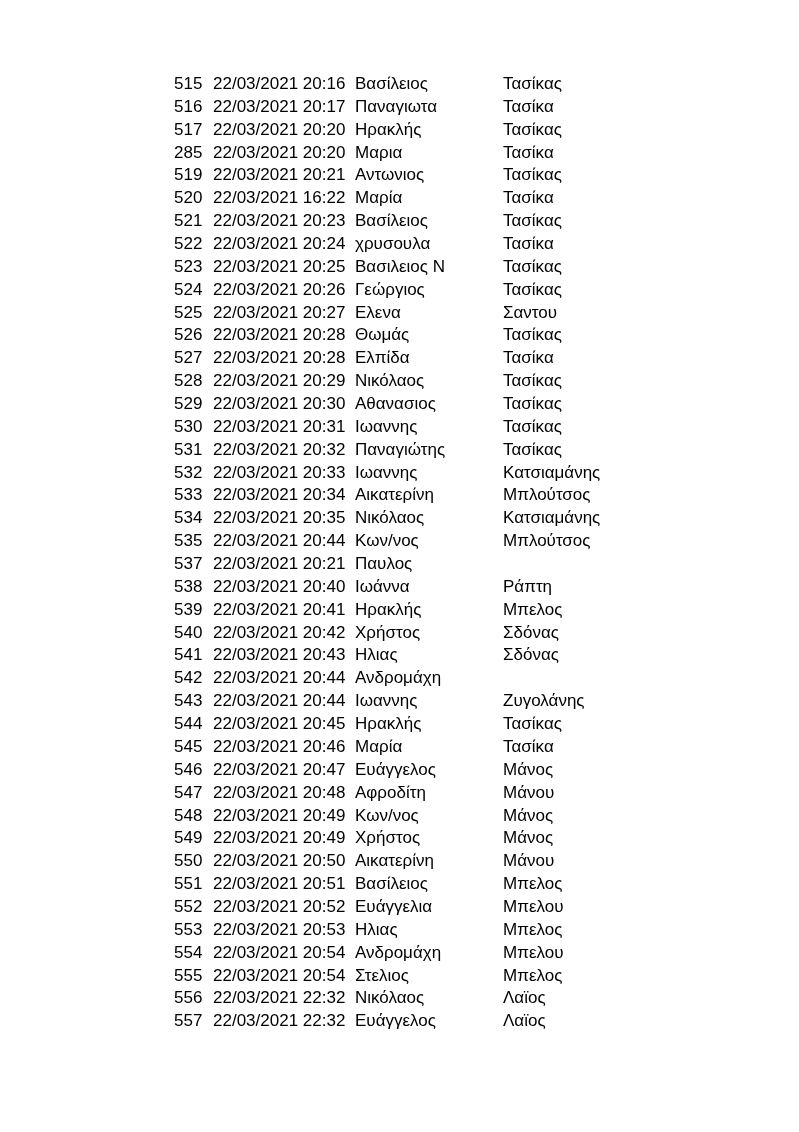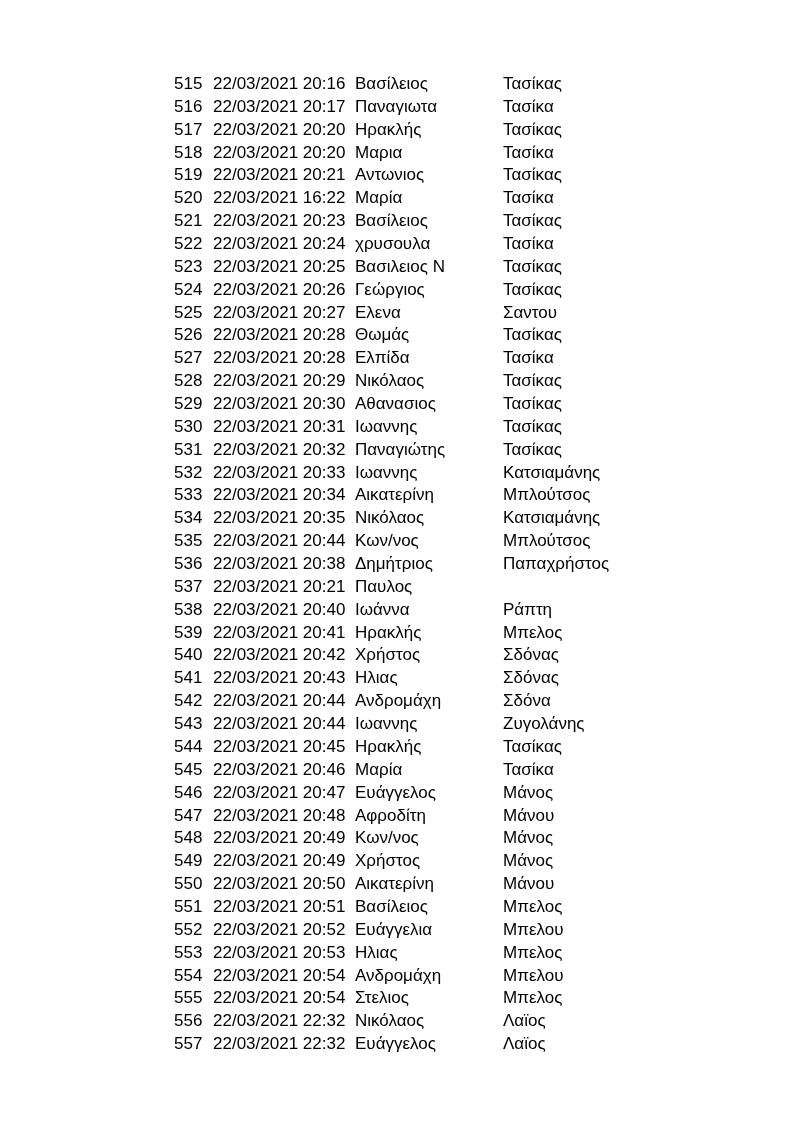--- a/index.html
+++ b/index.html
@@ -45,21 +45,21 @@
         <span class="cell">Παναγιωτα</span>
         <span class="cell">Τασίκα</span>
       </div>
       <div class="row">
         <span class="cell">517</span>
         <span class="cell"><span class="cell">22/03/2021</span> <span class="cell">20:20</span></span>
         <span class="cell">Ηρακλής</span>
         <span class="cell">Τασίκας</span>
       </div>
       <div class="row">
-        <span class="cell">518</span>
+        <span class="cell">285</span>
         <span class="cell"><span class="cell">22/03/2021</span> <span class="cell">20:20</span></span>
         <span class="cell">Μαρια</span>
         <span class="cell">Τασίκα</span>
       </div>
       <div class="row">
         <span class="cell">519</span>
         <span class="cell"><span class="cell">22/03/2021</span> <span class="cell">20:21</span></span>
         <span class="cell">Αντωνιος</span>
         <span class="cell">Τασίκας</span>
       </div>
@@ -153,26 +153,20 @@
         <span class="cell">Νικόλαος</span>
         <span class="cell">Κατσιαμάνης</span>
       </div>
       <div class="row">
         <span class="cell">535</span>
         <span class="cell"><span class="cell">22/03/2021</span> <span class="cell">20:44</span></span>
         <span class="cell">Κων/νος</span>
         <span class="cell">Μπλούτσος</span>
       </div>
       <div class="row">
-        <span class="cell">536</span>
-        <span class="cell"><span class="cell">22/03/2021</span> <span class="cell">20:38</span></span>
-        <span class="cell">Δημήτριος</span>
-        <span class="cell">Παπαχρήστος</span>
-      </div>
-      <div class="row">
         <span class="cell">537</span>
         <span class="cell"><span class="cell">22/03/2021</span> <span class="cell">20:21</span></span>
         <span class="cell">Παυλος</span>
       </div>
       <div class="row">
         <span class="cell">538</span>
         <span class="cell"><span class="cell">22/03/2021</span> <span class="cell">20:40</span></span>
         <span class="cell">Ιωάννα</span>
         <span class="cell">Ράπτη</span>
       </div>
@@ -191,21 +185,20 @@
       <div class="row">
         <span class="cell">541</span>
         <span class="cell"><span class="cell">22/03/2021</span> <span class="cell">20:43</span></span>
         <span class="cell">Ηλιας</span>
         <span class="cell">Σδόνας</span>
       </div>
       <div class="row">
         <span class="cell">542</span>
         <span class="cell"><span class="cell">22/03/2021</span> <span class="cell">20:44</span></span>
         <span class="cell">Ανδρομάχη</span>
-        <span class="cell">Σδόνα</span>
       </div>
       <div class="row">
         <span class="cell">543</span>
         <span class="cell"><span class="cell">22/03/2021</span> <span class="cell">20:44</span></span>
         <span class="cell">Ιωαννης</span>
         <span class="cell">Ζυγολάνης</span>
       </div>
       <div class="row">
         <span class="cell">544</span>
         <span class="cell"><span class="cell">22/03/2021</span> <span class="cell">20:45</span></span>

